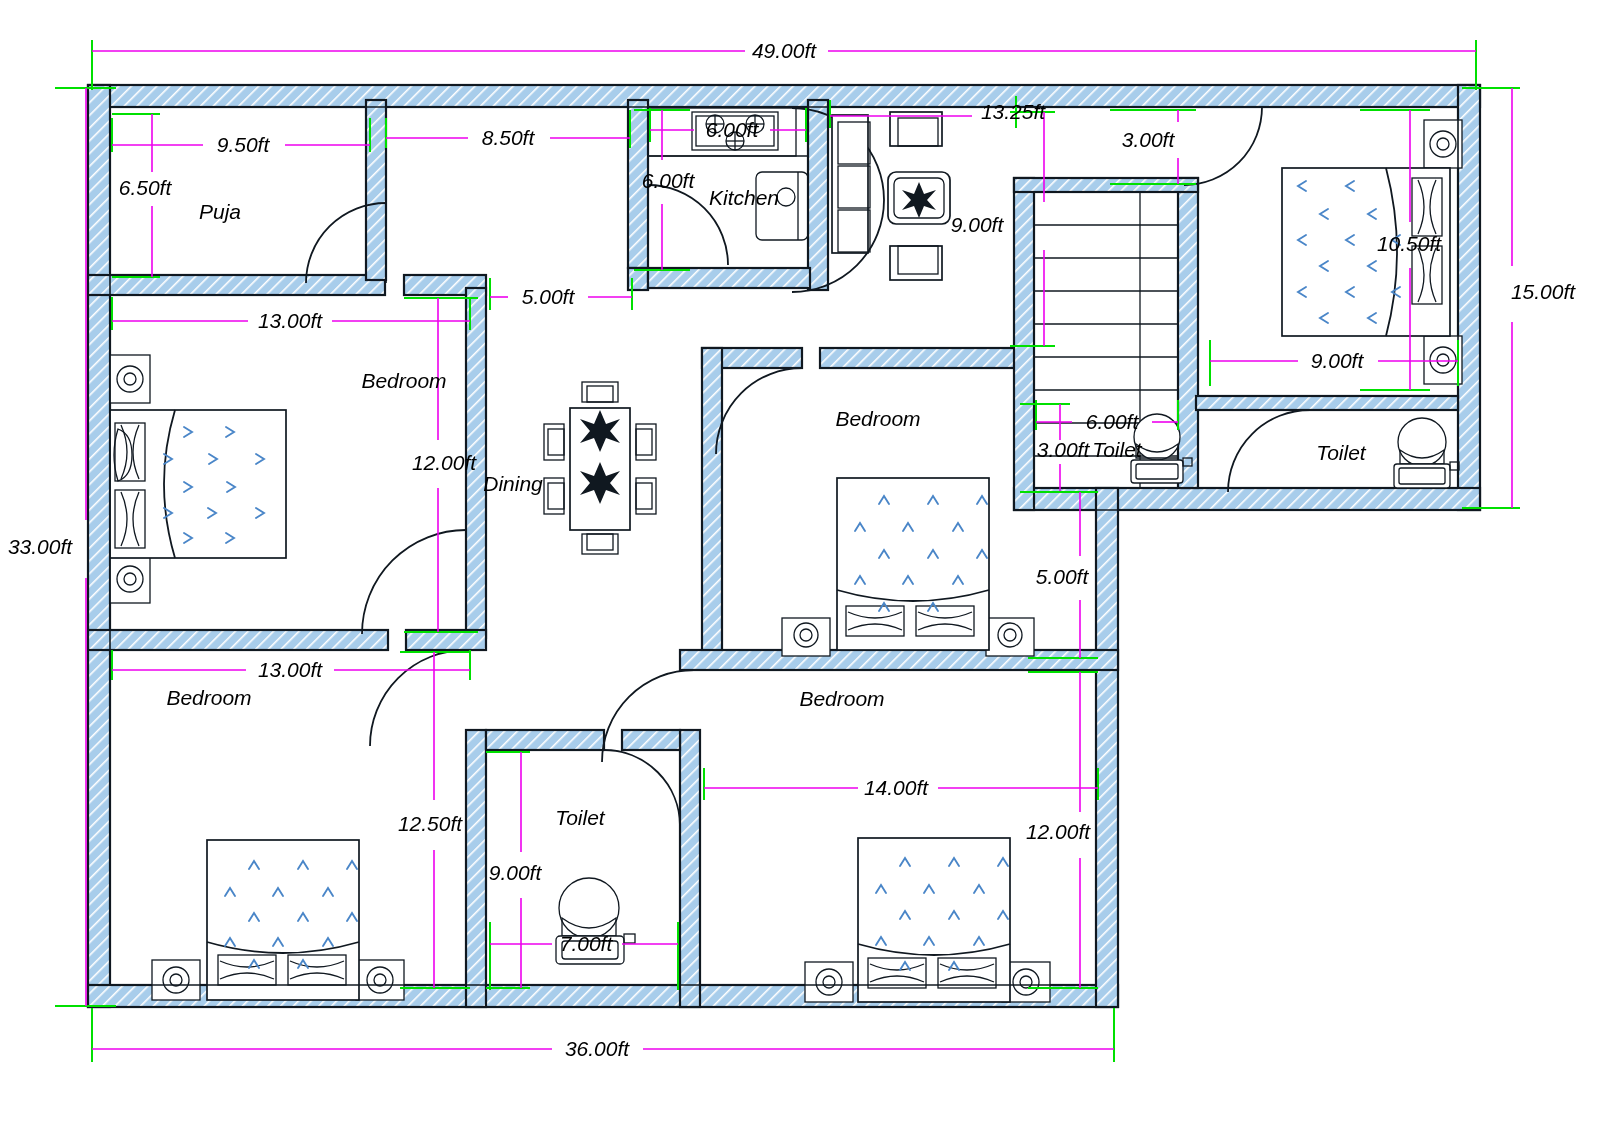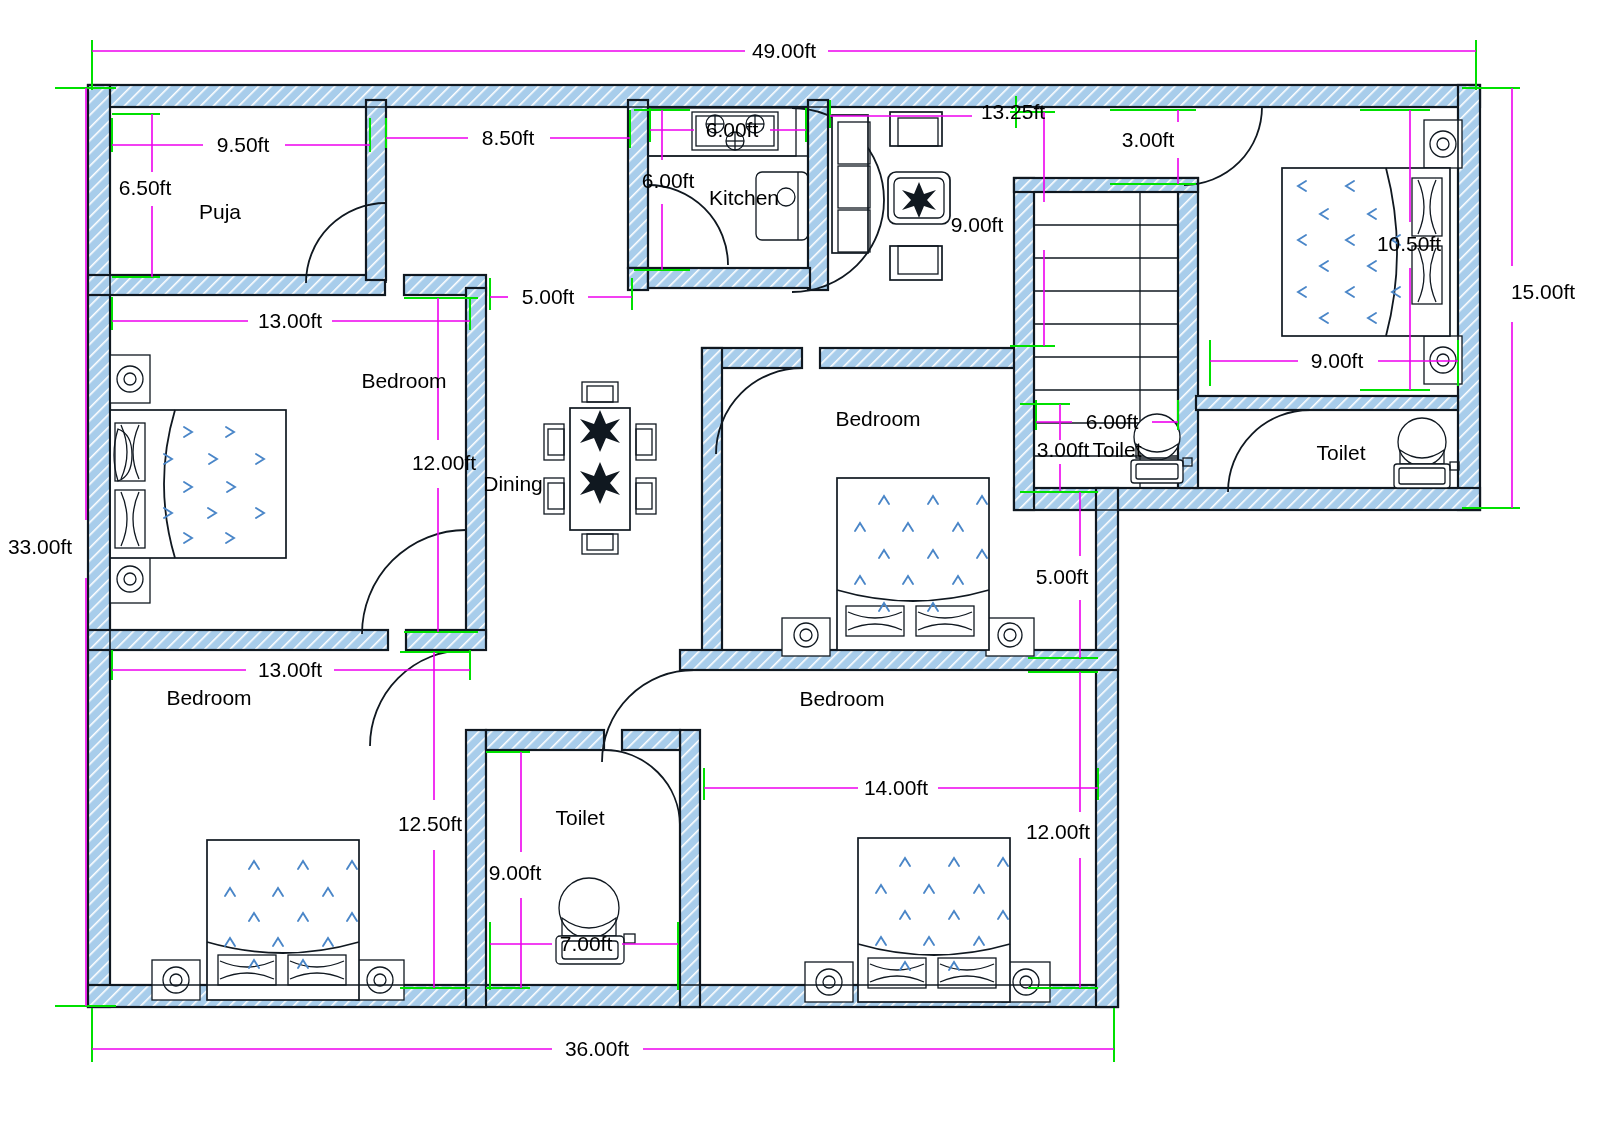--- a/index.html
+++ b/index.html
@@ -1,18 +1,18 @@
 <!DOCTYPE html>
 <html><head>
 <meta charset="utf-8">
 <title>Floor Plan</title>
 <style>
   html,body{margin:0;padding:0;background:#ffffff;}
   body{font-family:"Liberation Sans",sans-serif;}
-  #plan-root{position:relative;width:1600px;height:1131px;background:#ffffff;overflow:hidden;}
+  #plan-root{position:relative;width:1600px;height:1131px;background:#ffffff;overflow:hidden;font-style:italic;}
   svg#plan-svg{position:absolute;top:0;left:0;width:1600px;height:1131px;display:block;}
   .dim-text{font-family:"Liberation Sans",sans-serif;font-size:21px;fill:#000000;dominant-baseline:middle;}
   .room-text{font-family:"Liberation Sans",sans-serif;font-size:21px;fill:#000000;dominant-baseline:middle;}
   .dimline{stroke:#ee00ee;stroke-width:1.6;fill:none;}
   .extline{stroke:#00e000;stroke-width:2;fill:none;}
   .wallblk{fill:url(#wallHatch);stroke:#101820;stroke-width:2.2;}
   .furn{fill:#ffffff;stroke:#101820;stroke-width:1.7;}
   .furn-thin{fill:#ffffff;stroke:#101820;stroke-width:1.3;}
   .nofill{fill:none;stroke:#101820;stroke-width:1.7;}
   .nofill-thin{fill:none;stroke:#101820;stroke-width:1.3;}

